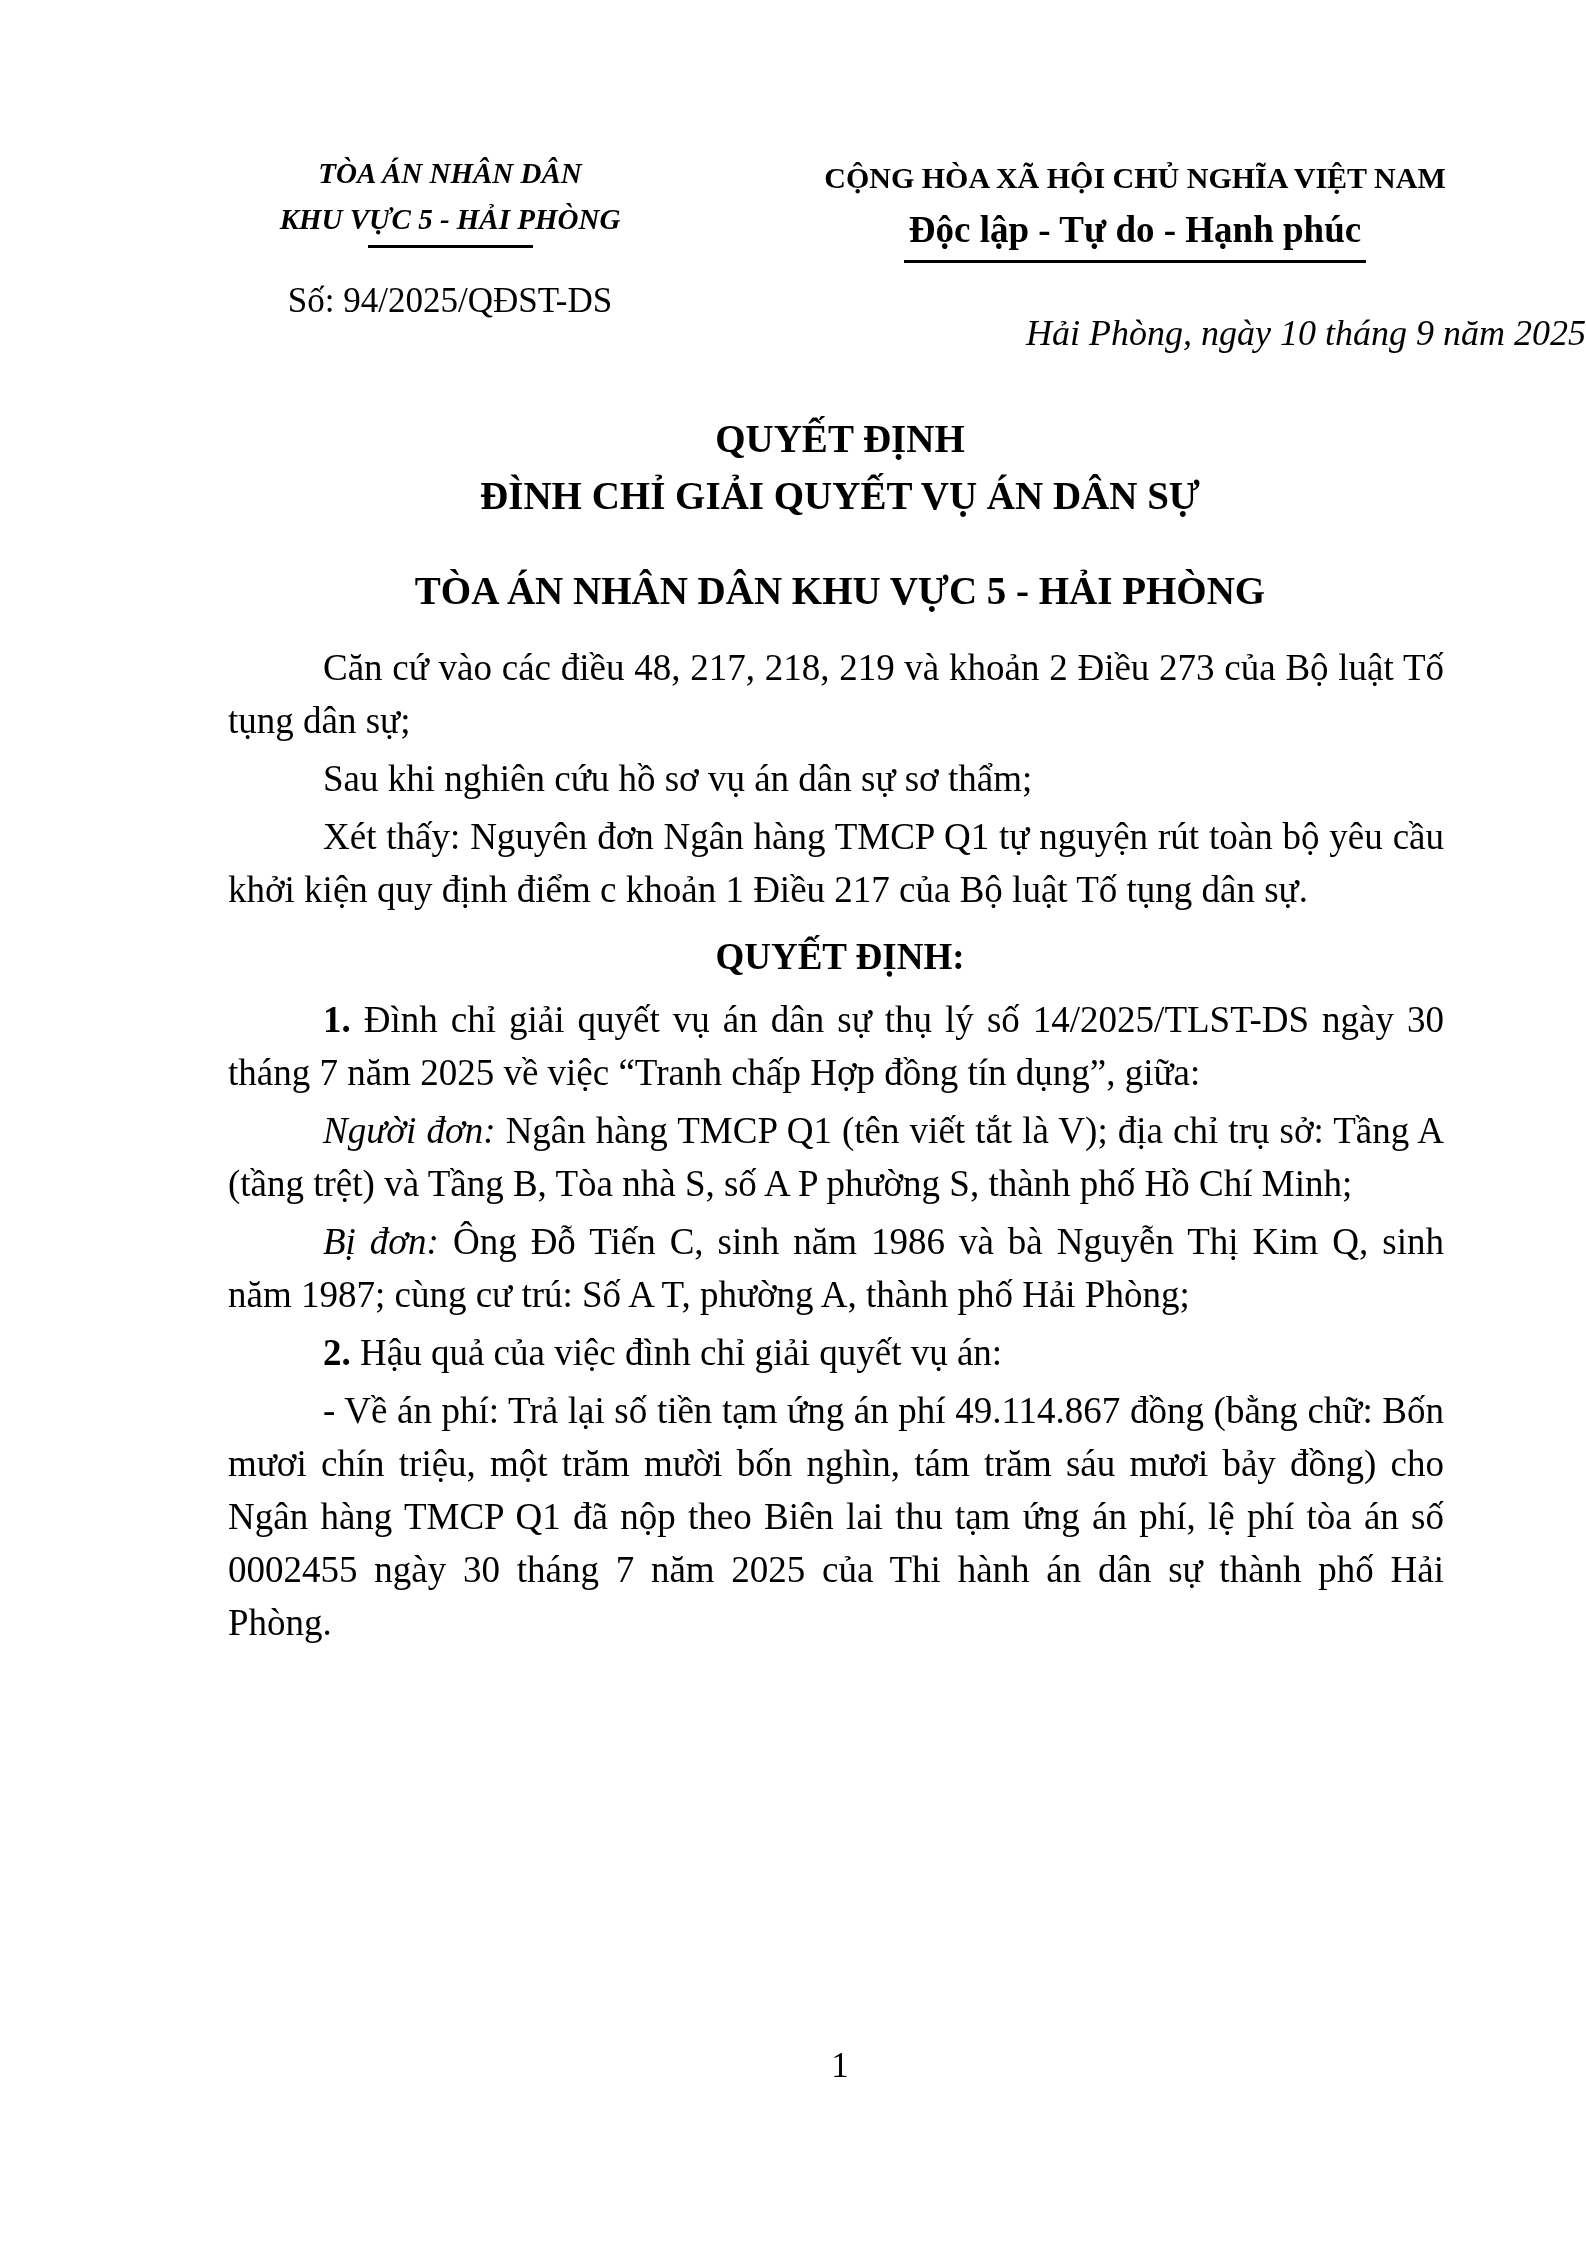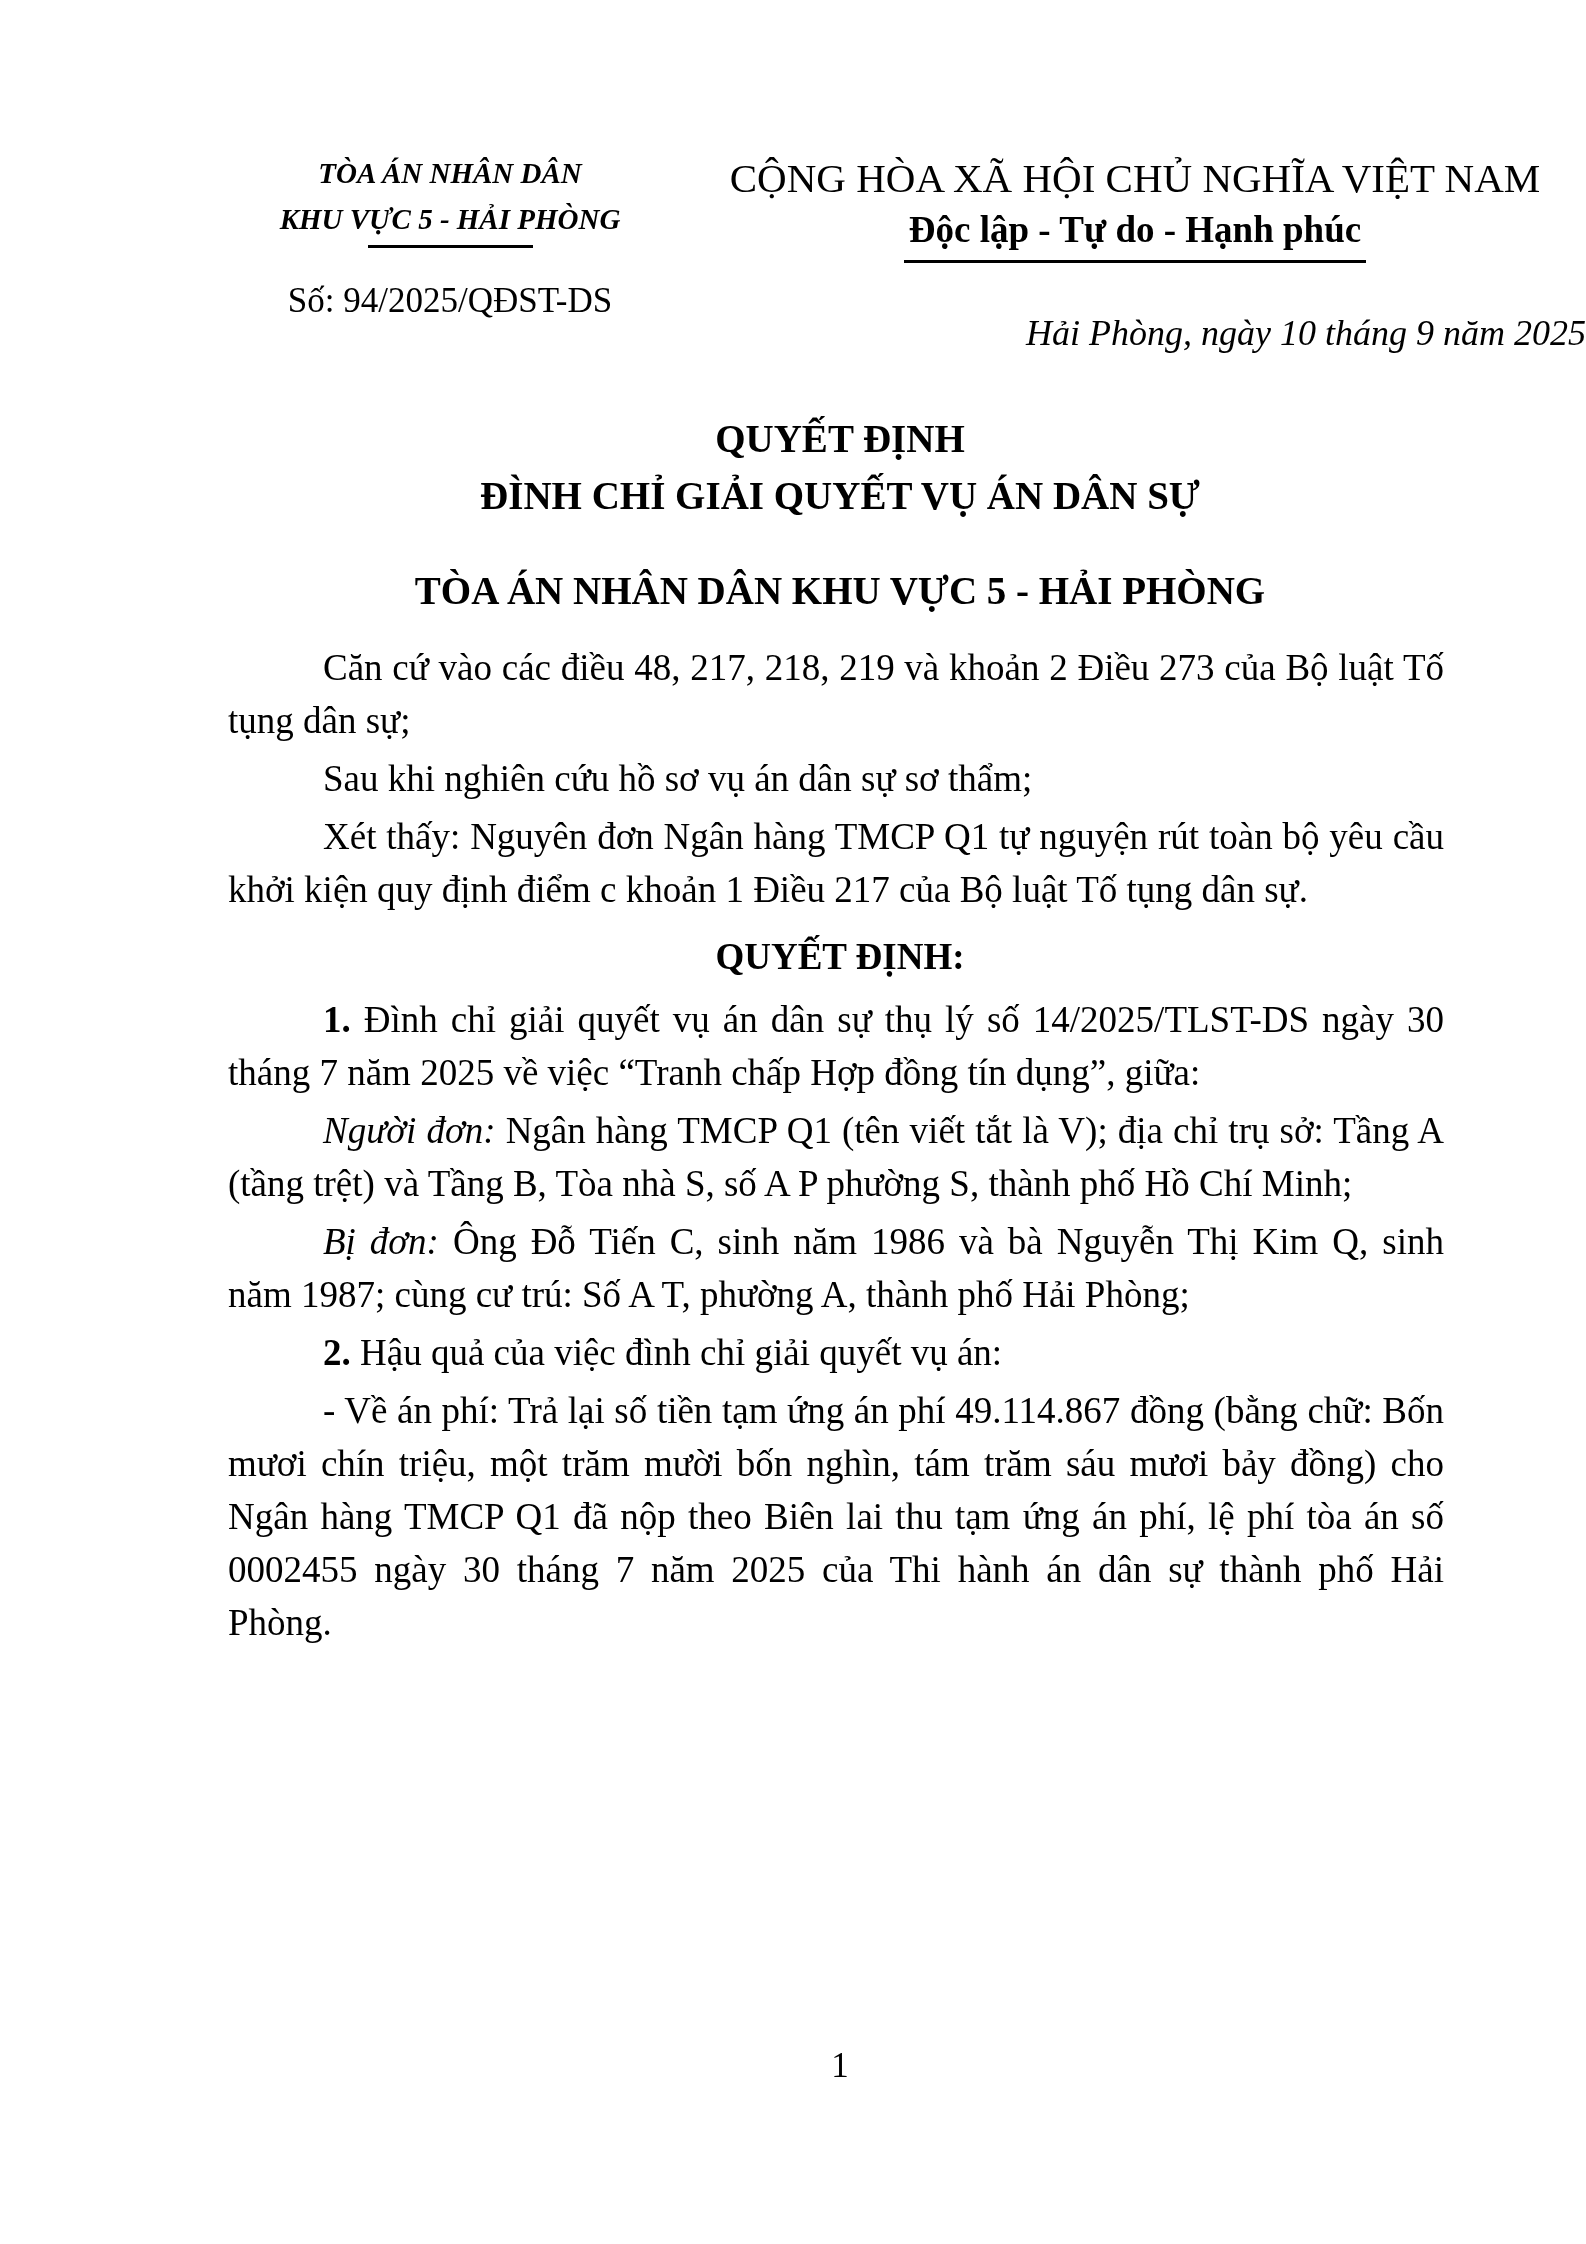--- a/index.html
+++ b/index.html
@@ -47,22 +47,22 @@
     background: #000;
     margin: 3px auto 0 auto;
   }
   .doc-number {
     font-size: 35px;
     line-height: 42px;
     margin-top: 32px;
     white-space: nowrap;
   }
   .h-nation {
-    font-weight: normal;
-    font-size: 41px;
+    font-weight: bold;
+    font-size: 30px;
     line-height: 44px;
     white-space: nowrap;
   }
   .h-motto-wrap { margin-top: 8px; }
   .h-motto {
     display: inline-block;
     font-weight: bold;
     font-size: 37px;
     line-height: 44px;
     padding: 0 5px 8px 5px;

